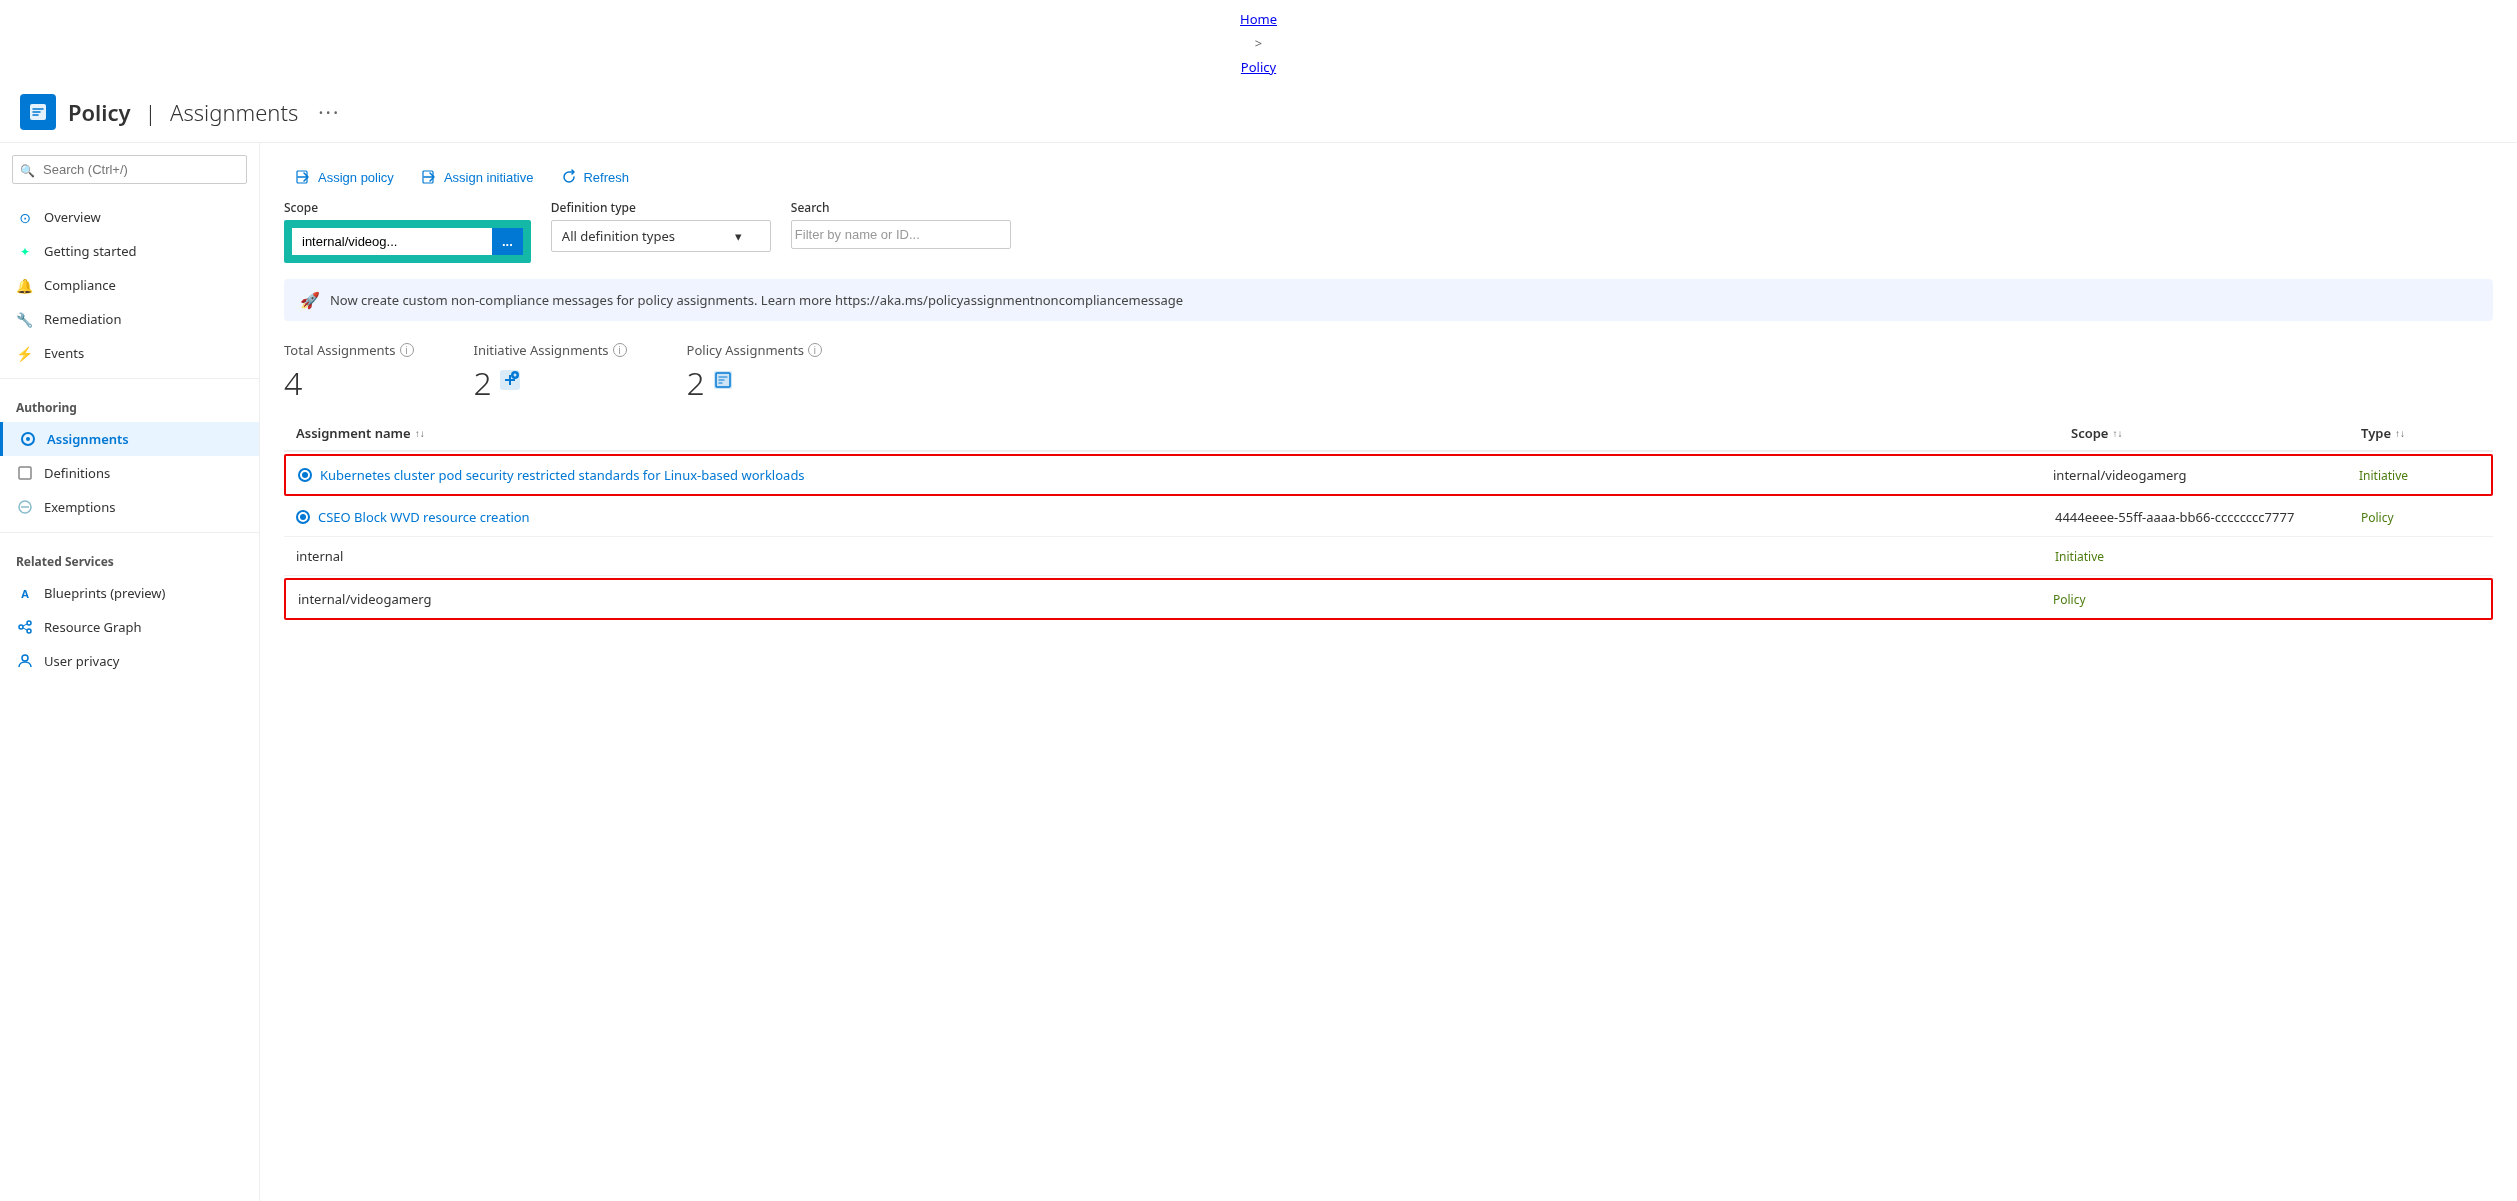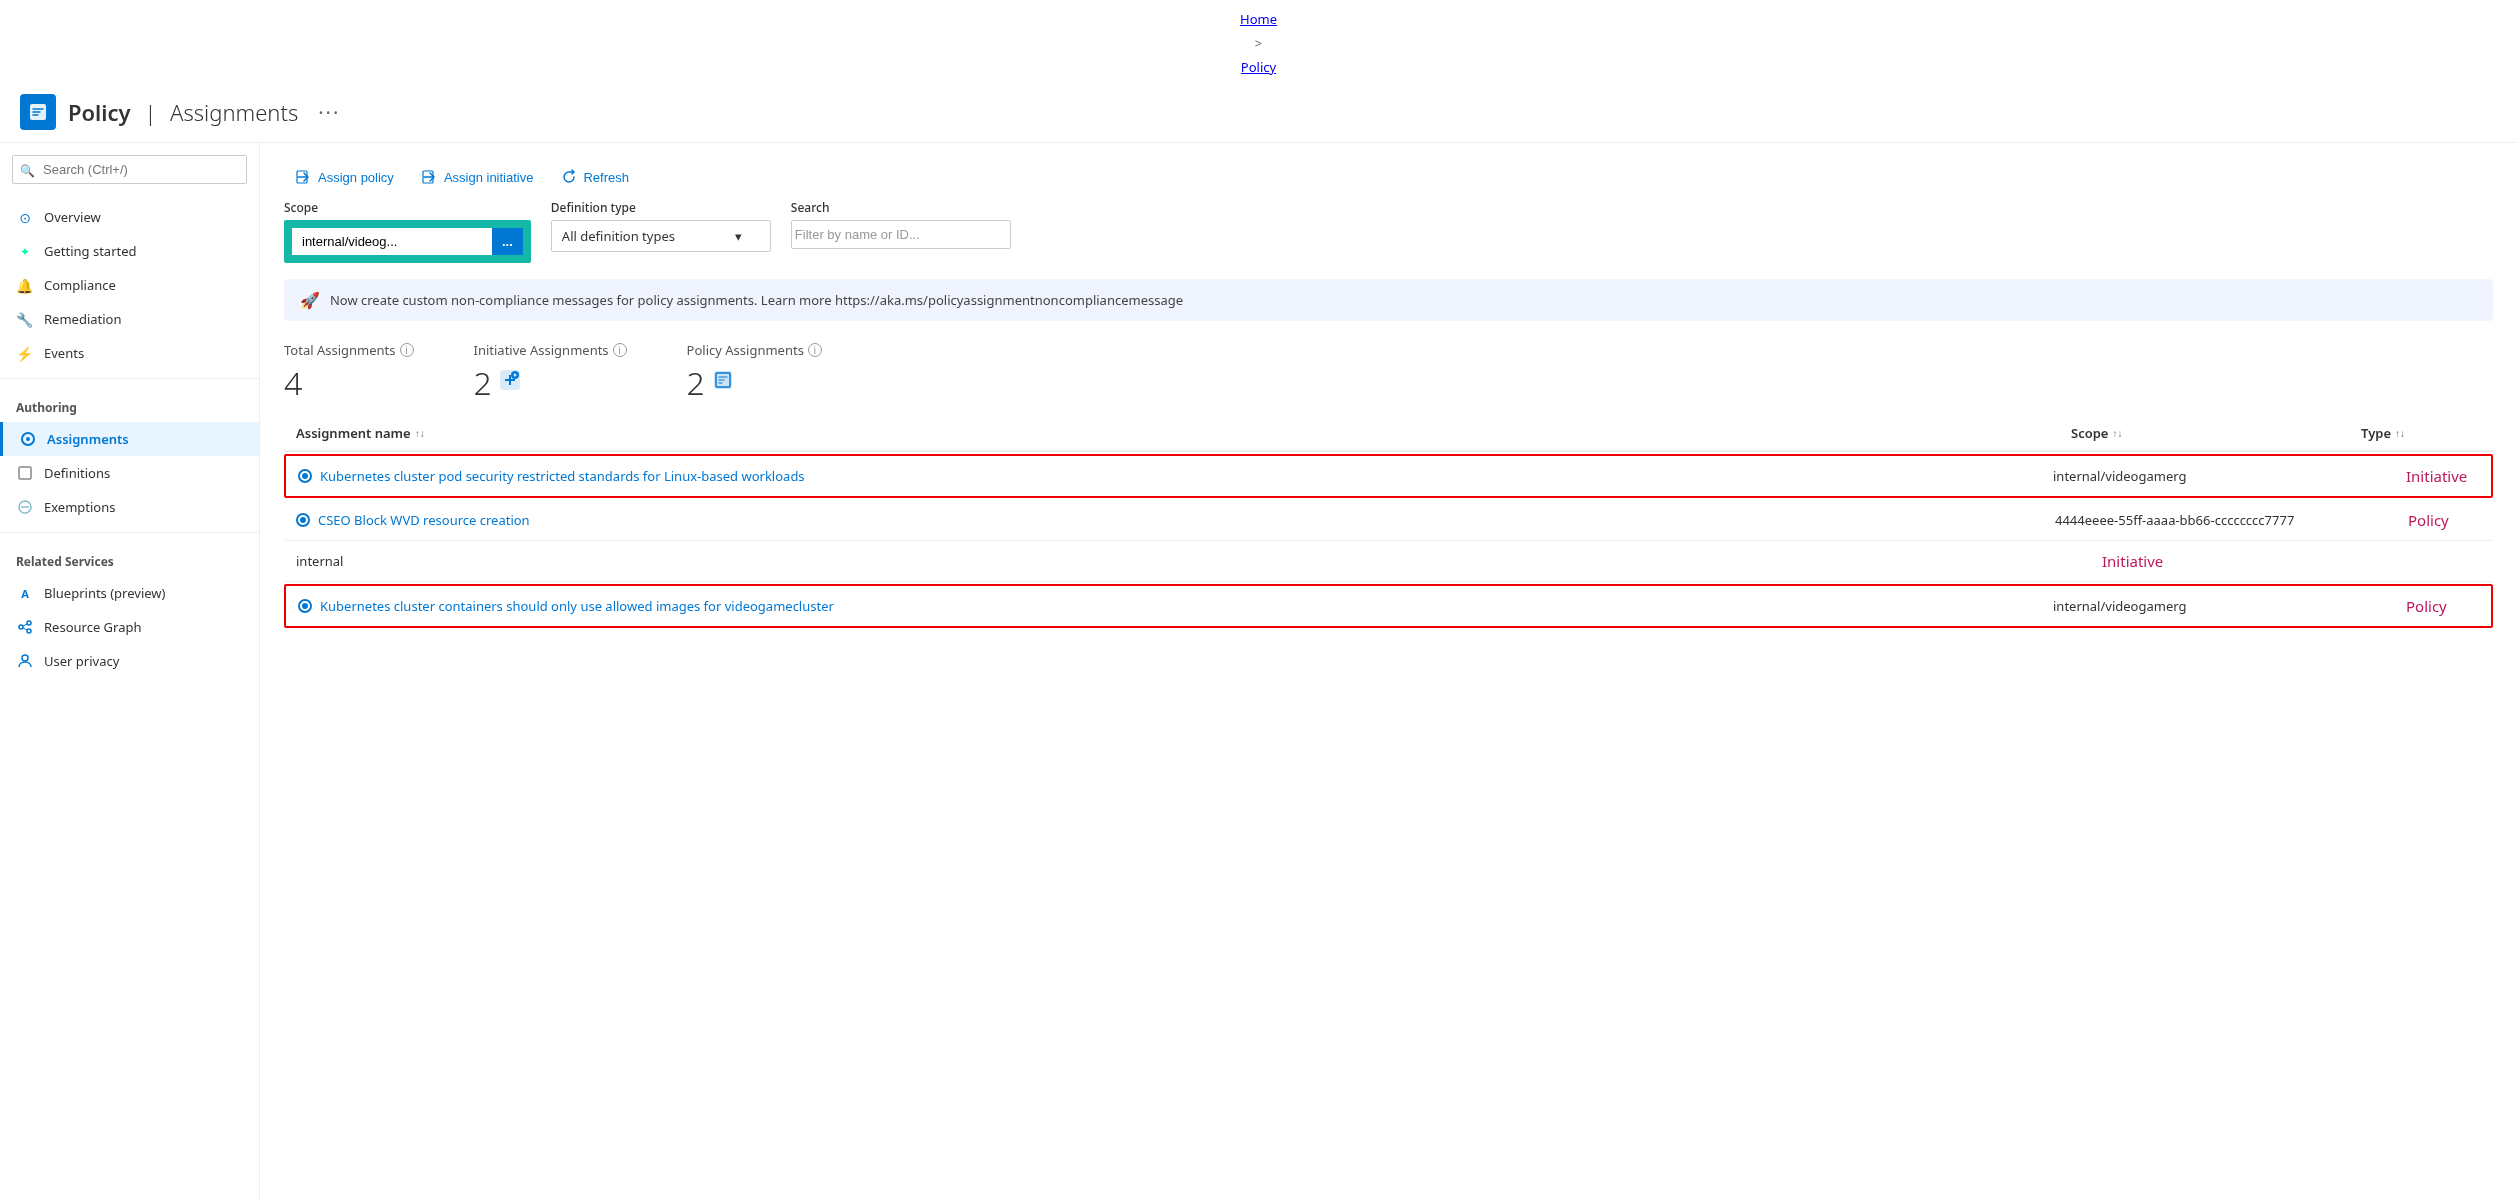--- a/index.html
+++ b/index.html
@@ -66,21 +66,21 @@
     
     .table-header { display: grid; grid-template-columns: 1fr 280px 120px; gap: 10px; padding: 8px 12px; border-bottom: 2px solid #eee; font-size: 13px; font-weight: 600; color: #333; }
     .col-header { display: flex; align-items: center; gap: 4px; cursor: pointer; }
     .sort-icon { font-size: 10px; color: #666; }
 
     .table-row { display: grid; grid-template-columns: 1fr 280px 120px; gap: 26px; padding: 10px 12px; border-bottom: 1px solid #f0f0f0; font-size: 13px; align-items: center; }
     .table-row.selected { border: 2px solid #e00; border-radius: 2px; }
 
     .row-name { display: flex; align-items: center; gap: 8px; color: #0078d4; cursor: pointer; }
     .row-scope { color: #333; font-size: 13px; }
-    .row-type { color: #be185d; font-size: 15px; margin-left: 47px; }
+    .row-type { color: #4d7c0f; font-size: 12px; }
     .link-text { color: #0078d4; text-decoration: none; }
     .blue-circle { width: 14px; height: 14px; border: 2px solid #0078d4; border-radius: 50%; display: inline-flex; align-items: center; justify-content: center; }
     .blue-dot-inner { width: 6px; height: 6px; background: #0078d4; border-radius: 50%; }
   </style>
 </head>
 <body>
 
 <div class="breadcrumb">
   <a href="#">Home</a>
   <span>&gt;</span>
@@ -324,25 +324,19 @@
         <div class="row-scope">4444eeee-55ff-aaaa-bb66-cccccccc7777</div>
         <div class="row-type">Policy</div>
       </div>
 
       <div class="table-row">
         <div class="row-scope">internal</div>
         <div class="row-type">Initiative</div>
       </div>
 
       <div class="table-row" style="border:2px solid #e00; margin: 2px 0; border-radius: 2px;">
-        <div class="row-name">
-          <span class="blue-circle">
-              <span class="blue-dot-inner"></span>
-            </span>
-          <a href="#" class="link-text">Kubernetes cluster containers should only use allowed images for videogamecluster</a>
-        </div>
         <div class="row-scope">internal/videogamerg</div>
         <div class="row-type">Policy</div>
       </div>
 
     </div>
   </div>
 </div>
 
 </body></html>

